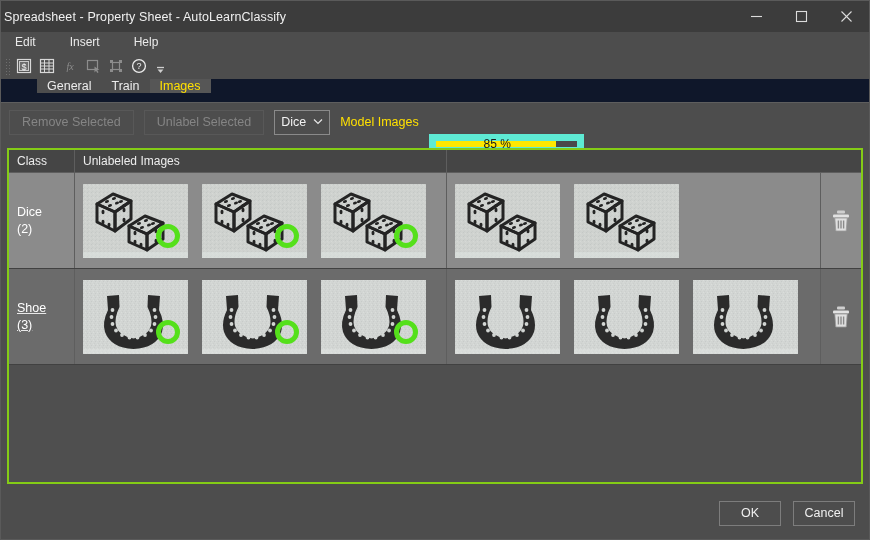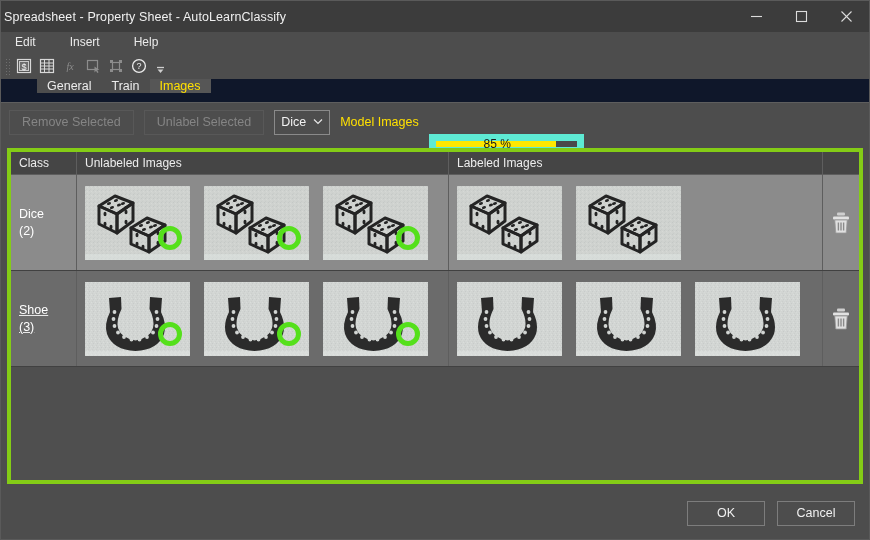--- a/index.html
+++ b/index.html
@@ -198,21 +198,21 @@
   }
 
   
   .table-wrap {
     position: absolute;
     left: 6px;
     right: 6px;
     top: 147px;
     bottom: 55px;
     background: #4f4f4f;
-    border: 4px solid #84cc16;
+    border: 2px solid #84cc16;
     box-sizing: border-box;
     overflow: hidden;
   }
   .thead {
     display: flex;
     height: 23px;
     background: #454545;
     border-bottom: 1px solid #5e5e5e;
     box-sizing: border-box;
   }
@@ -300,21 +300,21 @@
     height: 52px;
     background: #4d4d4d;
     display: flex;
     align-items: center;
     justify-content: flex-end;
     padding-right: 14px;
     gap: 12px;
     box-sizing: border-box;
   }
   .fbtn {
-    width: 78px;
+    width: 62px;
     height: 25px;
     display: flex;
     align-items: center;
     justify-content: center;
     border: 1px solid #7d7d7d;
     background: #4d4d4d;
     color: #f0f0f0;
     font-size: 12.5px;
     box-sizing: border-box;
   }
@@ -438,21 +438,20 @@
     <div class="progress">
       <div class="progress-fill" id="health-fill" style="width: 85%;"></div>
       <div class="progress-text">85 %</div>
     </div>
   </div>
 
   <div class="table-wrap">
     <div class="thead">
       <div class="th col-class">Class</div>
       <div class="th col-unlab">Unlabeled Images</div>
-      <div class="th col-lab">Labeled Images</div>
       <div class="th col-del"></div>
     </div>
 
     <div id="rows-container">
         <div class="row alt">
           <div class="cell class-cell col-class">
             <span>Dice</span>
             <span>(2)</span>
           </div>
           <div class="cell imgs col-unlab">

